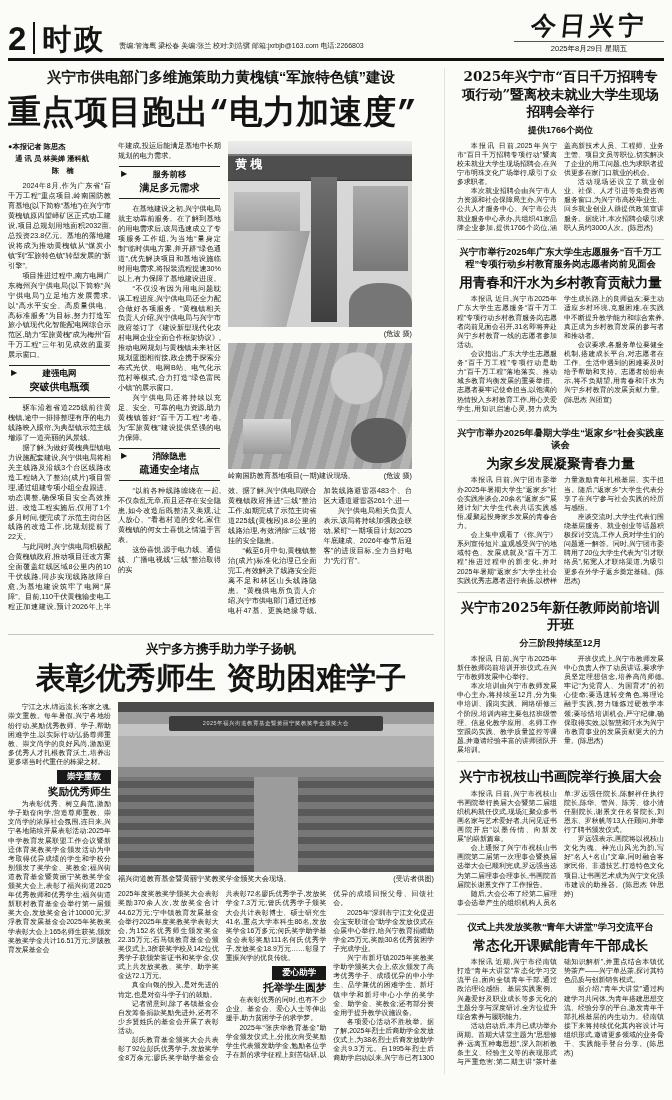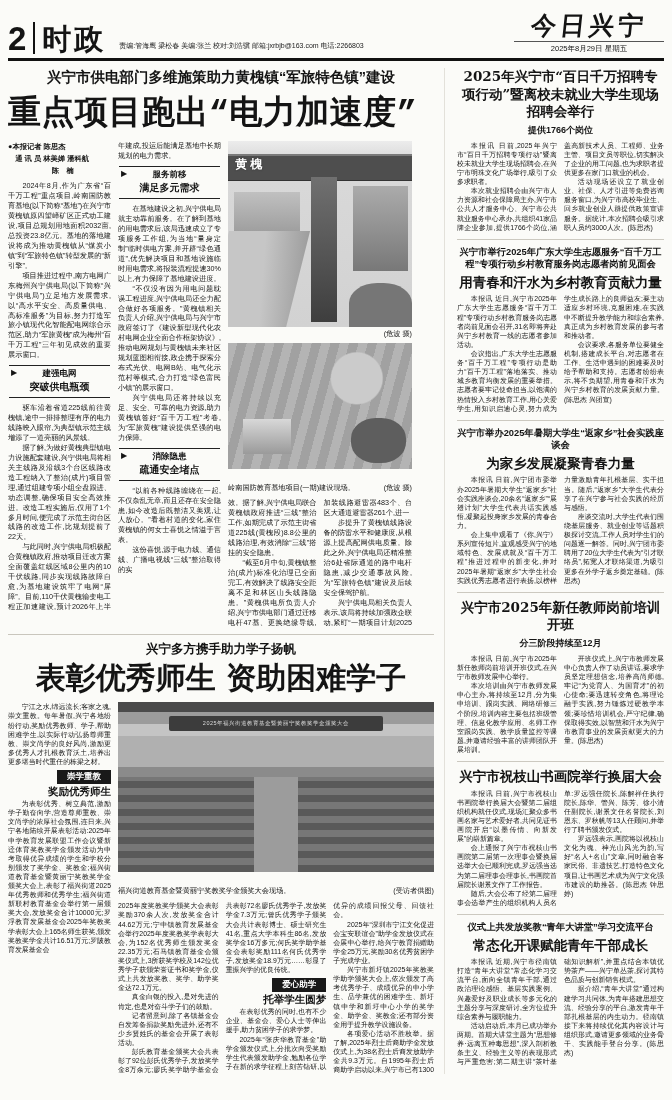--- a/index.html
+++ b/index.html
@@ -56,21 +56,21 @@
   .ph-overlay{position:absolute;top:8%;left:4%;color:#fff;font-weight:900;font-size:12px;
               letter-spacing:3px;text-shadow:0 0 2px #333;z-index:2;}
   .photo2{height:126px;background:
      radial-gradient(circle at 70% 28%,#cbcbcb 0 16%,rgba(0,0,0,0) 17%),
      repeating-linear-gradient(105deg,#b4b4b4 0 9px,#a1a1a1 9px 18px),
      linear-gradient(180deg,#8f8f8f,#b6b6b6);}
   .ph2-trees{position:absolute;right:3%;bottom:5%;width:30%;height:36%;background:#5e5e5e;border-radius:45%;}
   .ph2-bldg{position:absolute;left:8%;bottom:12%;width:26%;height:28%;
             background:linear-gradient(180deg,#d8d8d8,#9a9a9a);}
   .credit{font-size:7.2px;text-align:right;margin:2px 0 4px;}
-  .cap-row{display:flex;justify-content:space-between;gap:6px;font-size:7.2px;margin:14px 0 5px;}
+  .cap-row{display:flex;justify-content:space-between;gap:6px;font-size:7.2px;margin:2px 0 5px;}
   .a-sub{column-count:2;column-gap:7px;column-fill:auto;height:140px;overflow:hidden;}
   .rule-thin{border-top:1px solid #c9c6bd;margin:7px 0 6px;}
   
   .b-kicker{font-size:12.5px;font-weight:900;text-align:center;margin:4px 0 3px;}
   .b-head{font-size:30px;font-weight:900;text-align:center;margin:0 0 8px;line-height:1.1;
           font-family:"DejaVu Serif","Liberation Serif",serif;}
   .b-row{display:flex;gap:7px;height:372px;overflow:hidden;}
   .b-col1{width:103px;flex:none;height:372px;overflow:hidden;}
   .b-col1 .para,.b-flow3 .para{font-size:6.9px;line-height:1.32;}
   .b-right{flex:1;min-width:0;}
@@ -180,21 +180,20 @@
               <div class="ph2-bldg"></div>
               <div class="ph2-trees"></div>
             </div>
             <div class="cap-row">
               <span>岭南国防教育基地项目(一期)建设现场。</span>
               <span>(危波 摄)</span>
             </div>
             <div class="a-sub">
                 <p class="para flush">效。据了解,兴宁供电局联合黄槐镇政府推进“三线”整治工作,如期完成了示范主街省道225线(黄槐段)8.8公里的线路治理,有效消除“三线”搭挂的安全隐患。</p>
                 <p class="para">“截至6月中旬,黄槐镇整治(成片)标准化治理已全面完工,有效解决了线路安全距离不足和林区山头线路隐患。”黄槐供电所负责人介绍,兴宁市供电部门通过迁移电杆47基、更换绝缘导线,加装线路避雷器483个、台区大通道避雷器261个,进一</p>
-                <p class="para">步提升了黄槐镇线路设备的防雷水平和健康度,从根源上提高配网供电质量。除此之外,兴宁供电局还精准整治6处省际通道的路中电杆隐患,减少交通事故风险,为“军旅特色镇”建设及后续安全保驾护航。</p>
                 <p class="para">兴宁供电局相关负责人表示,该局将持续加强政企联动,紧盯“一期项目计划2025年底建成、2026年春节后迎客”的进度目标,全力当好电力“先行官”。</p>
               </div>
           </div>
         </div>
       </article>
 
       <div class="rule-thin"></div>
 
       <article>
         <div class="b-kicker">兴宁多方携手助力学子扬帆</div>

